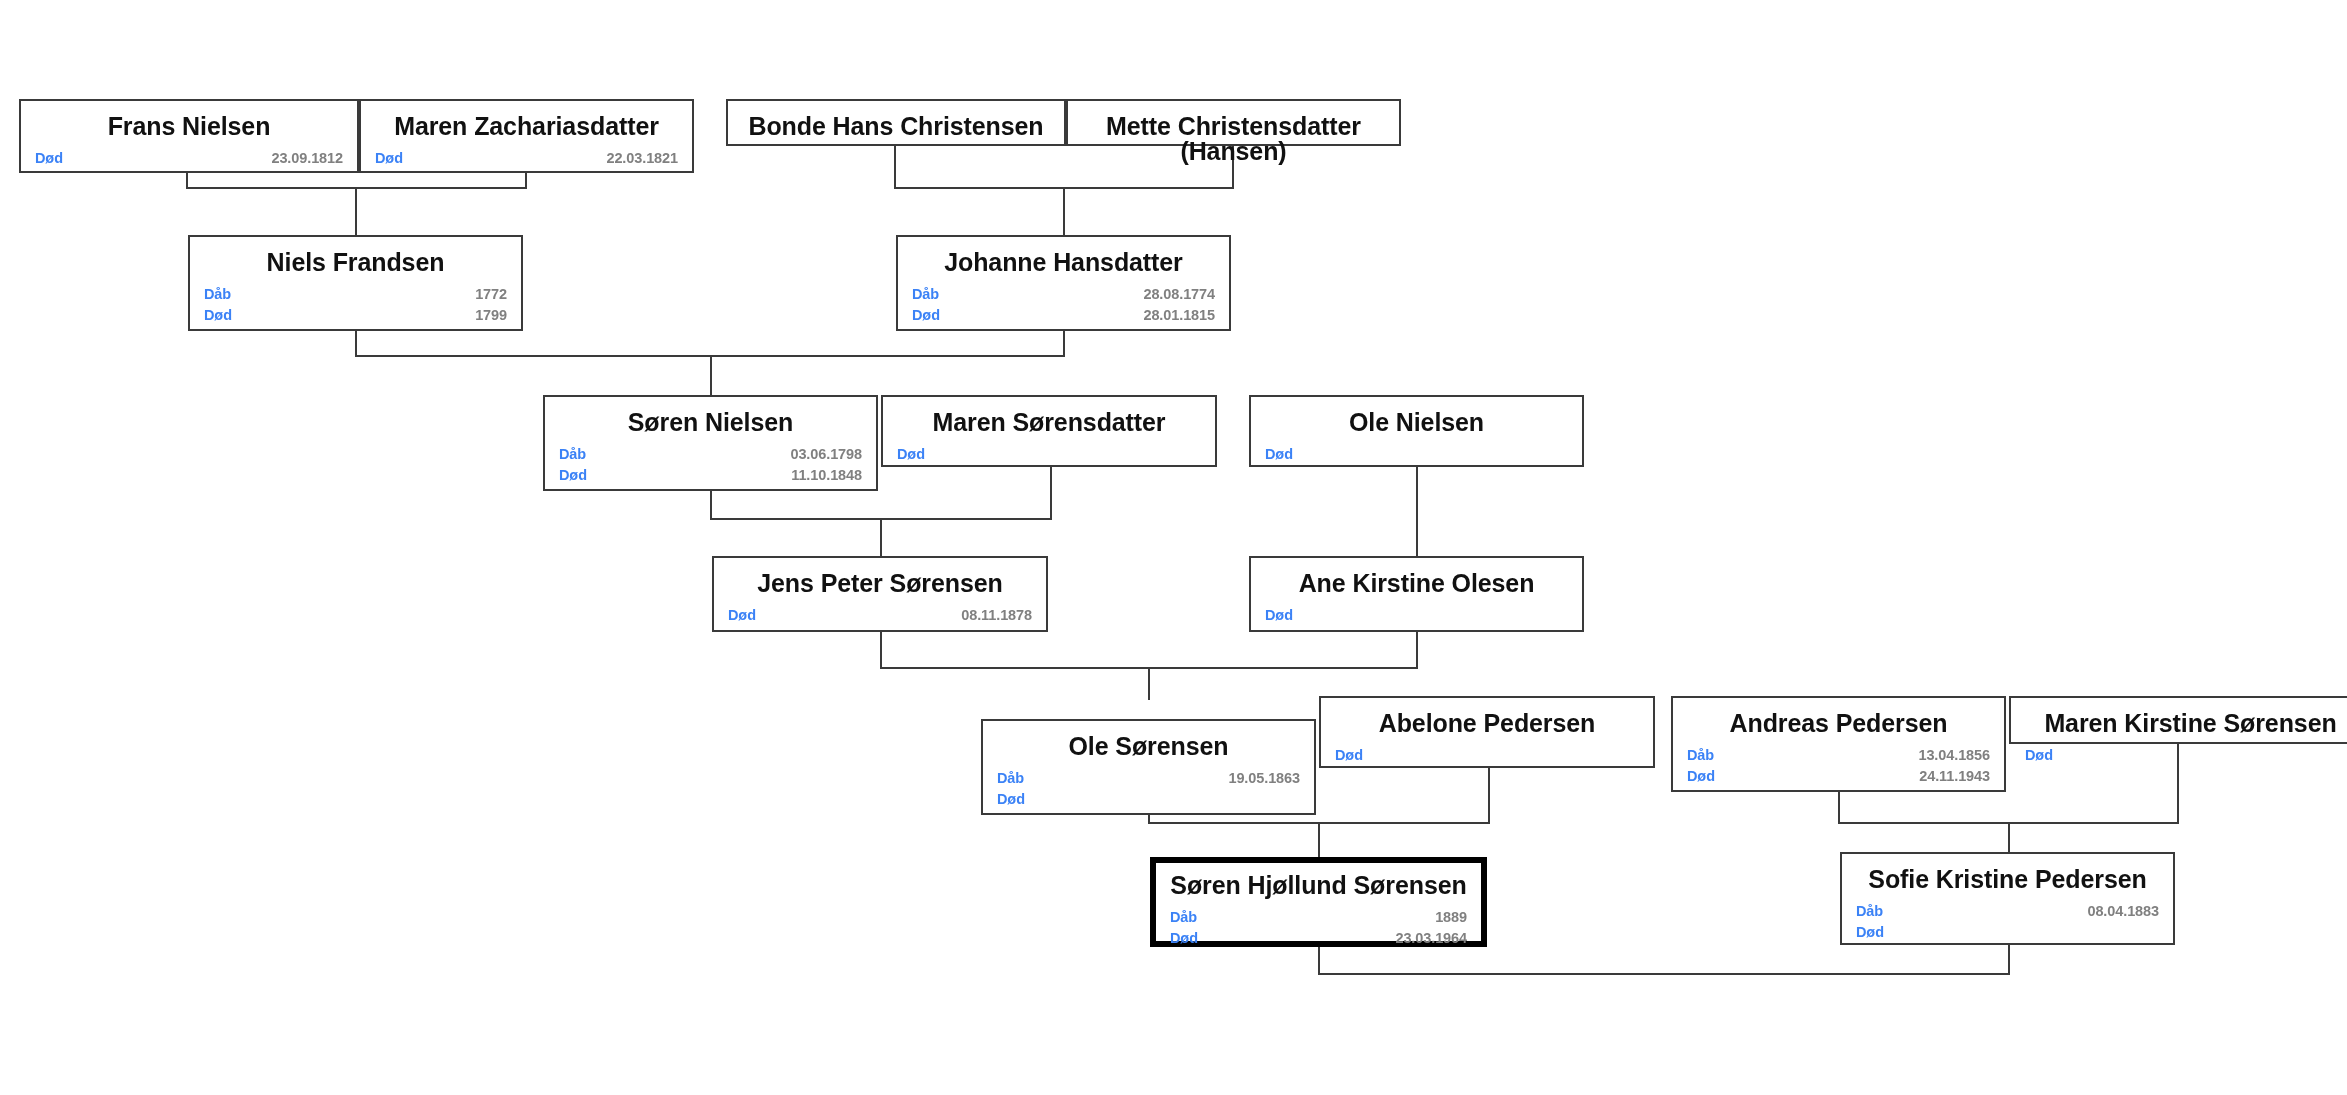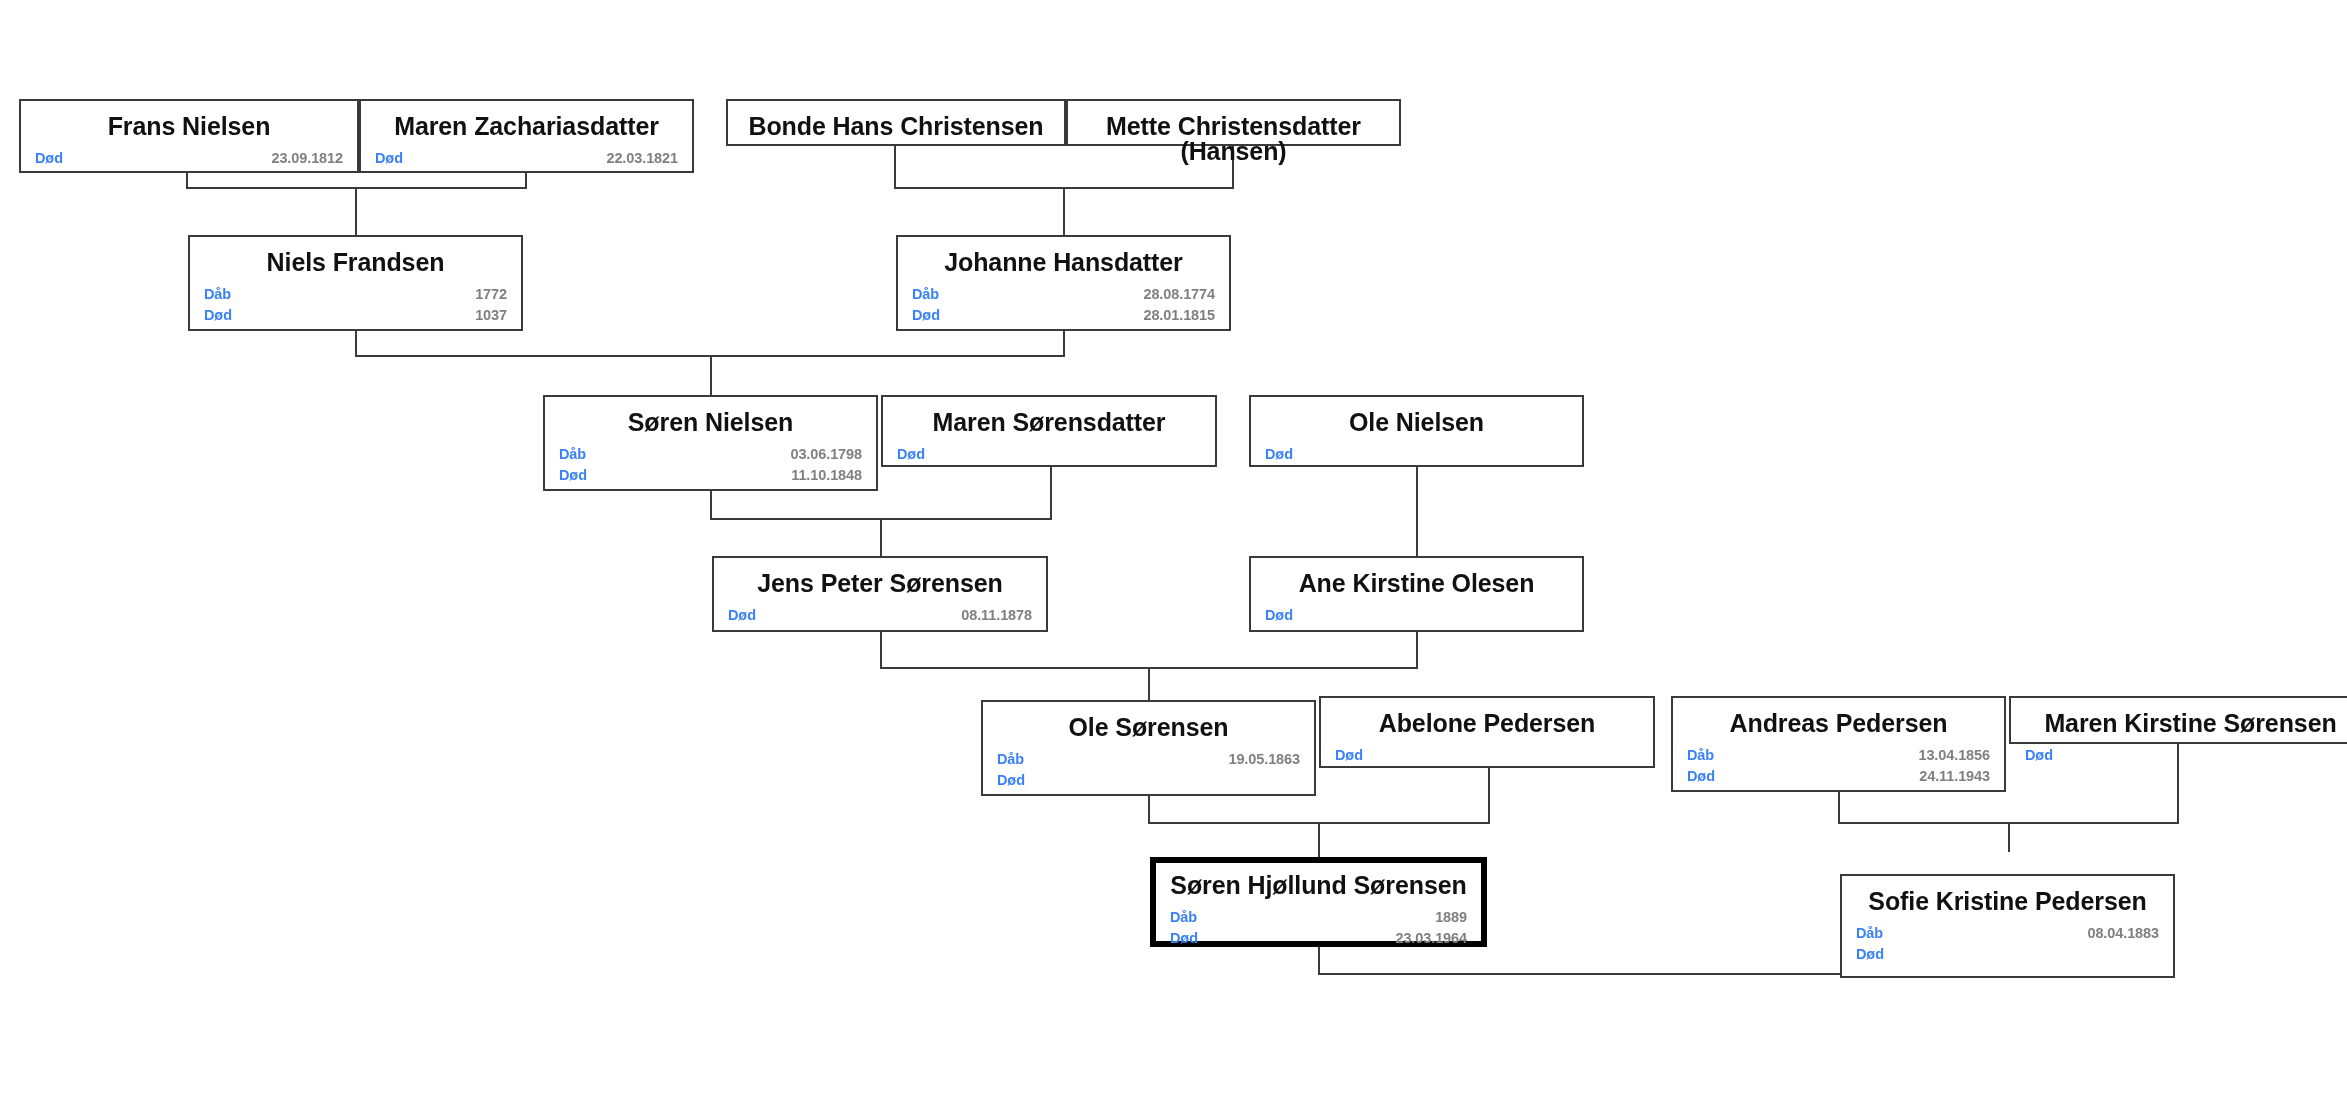--- a/index.html
+++ b/index.html
@@ -153,21 +153,21 @@
 
   <div class="node" style="left:188px; top:235px; width:335px; height:96px;">
     <span class="nm">Niels Frandsen</span>
     <div class="rows">
       <div class="row">
         <span class="k">Dåb</span>
         <span class="v">1772</span>
       </div>
       <div class="row">
         <span class="k">Død</span>
-        <span class="v">1037</span>
+        <span class="v">1799</span>
       </div>
     </div>
   </div>
 
   <div class="node" style="left:896px; top:235px; width:335px; height:96px;">
     <span class="nm">Johanne Hansdatter</span>
     <div class="rows">
       <div class="row">
         <span class="k">Dåb</span>
         <span class="v">28.08.1774</span>
@@ -226,21 +226,21 @@
   <div class="node" style="left:1249px; top:556px; width:335px; height:76px;">
     <span class="nm">Ane Kirstine Olesen</span>
     <div class="rows">
       <div class="row">
         <span class="k">Død</span>
         <span class="v"></span>
       </div>
     </div>
   </div>
 
-  <div class="node" style="left:981px; top:700px; width:335px; height:96px;">
+  <div class="node" style="left:981px; top:719px; width:335px; height:96px;">
     <span class="nm">Ole Sørensen</span>
     <div class="rows">
       <div class="row">
         <span class="k">Dåb</span>
         <span class="v">19.05.1863</span>
       </div>
       <div class="row">
         <span class="k">Død</span>
         <span class="v"></span>
       </div>
@@ -288,21 +288,21 @@
         <span class="k">Dåb</span>
         <span class="v">1889</span>
       </div>
       <div class="row">
         <span class="k">Død</span>
         <span class="v">23.03.1964</span>
       </div>
     </div>
   </div>
 
-  <div class="node" style="left:1840px; top:852px; width:335px; height:104px;margin-top:22px;">
+  <div class="node" style="left:1840px; top:852px; width:335px; height:93px;">
     <span class="nm">Sofie Kristine Pedersen</span>
     <div class="rows">
       <div class="row">
         <span class="k">Dåb</span>
         <span class="v">08.04.1883</span>
       </div>
       <div class="row">
         <span class="k">Død</span>
         <span class="v"></span>
       </div>

